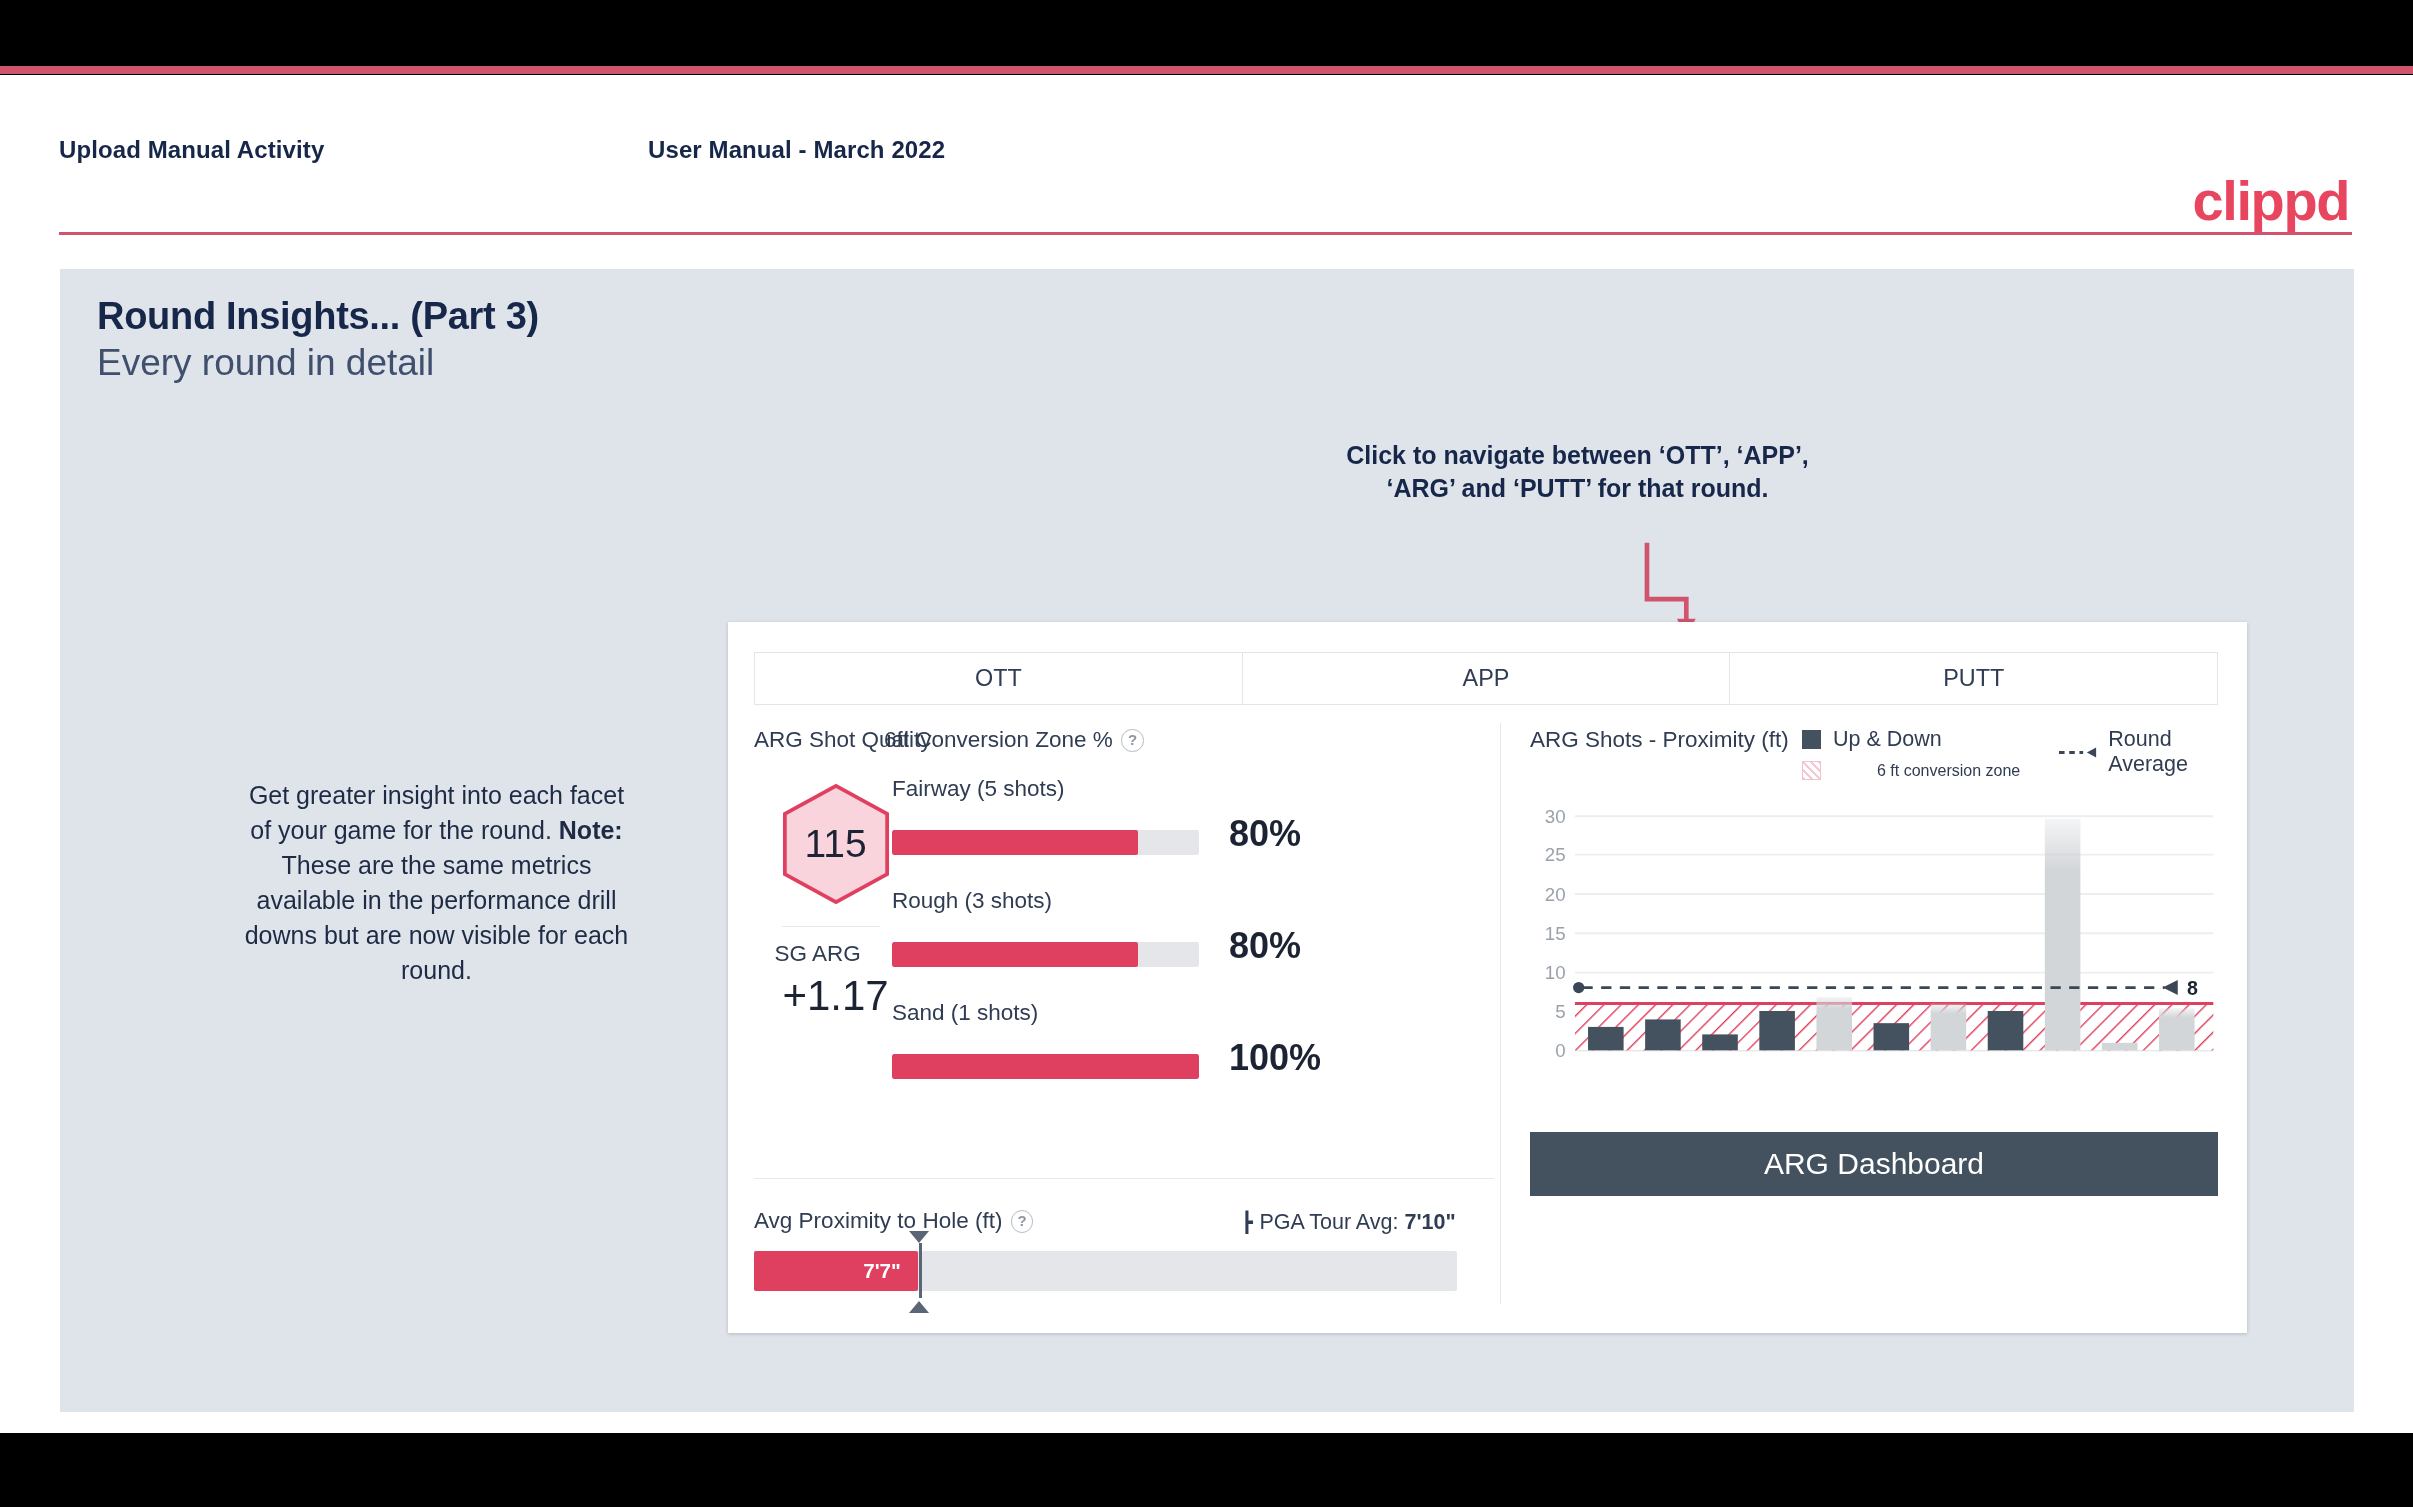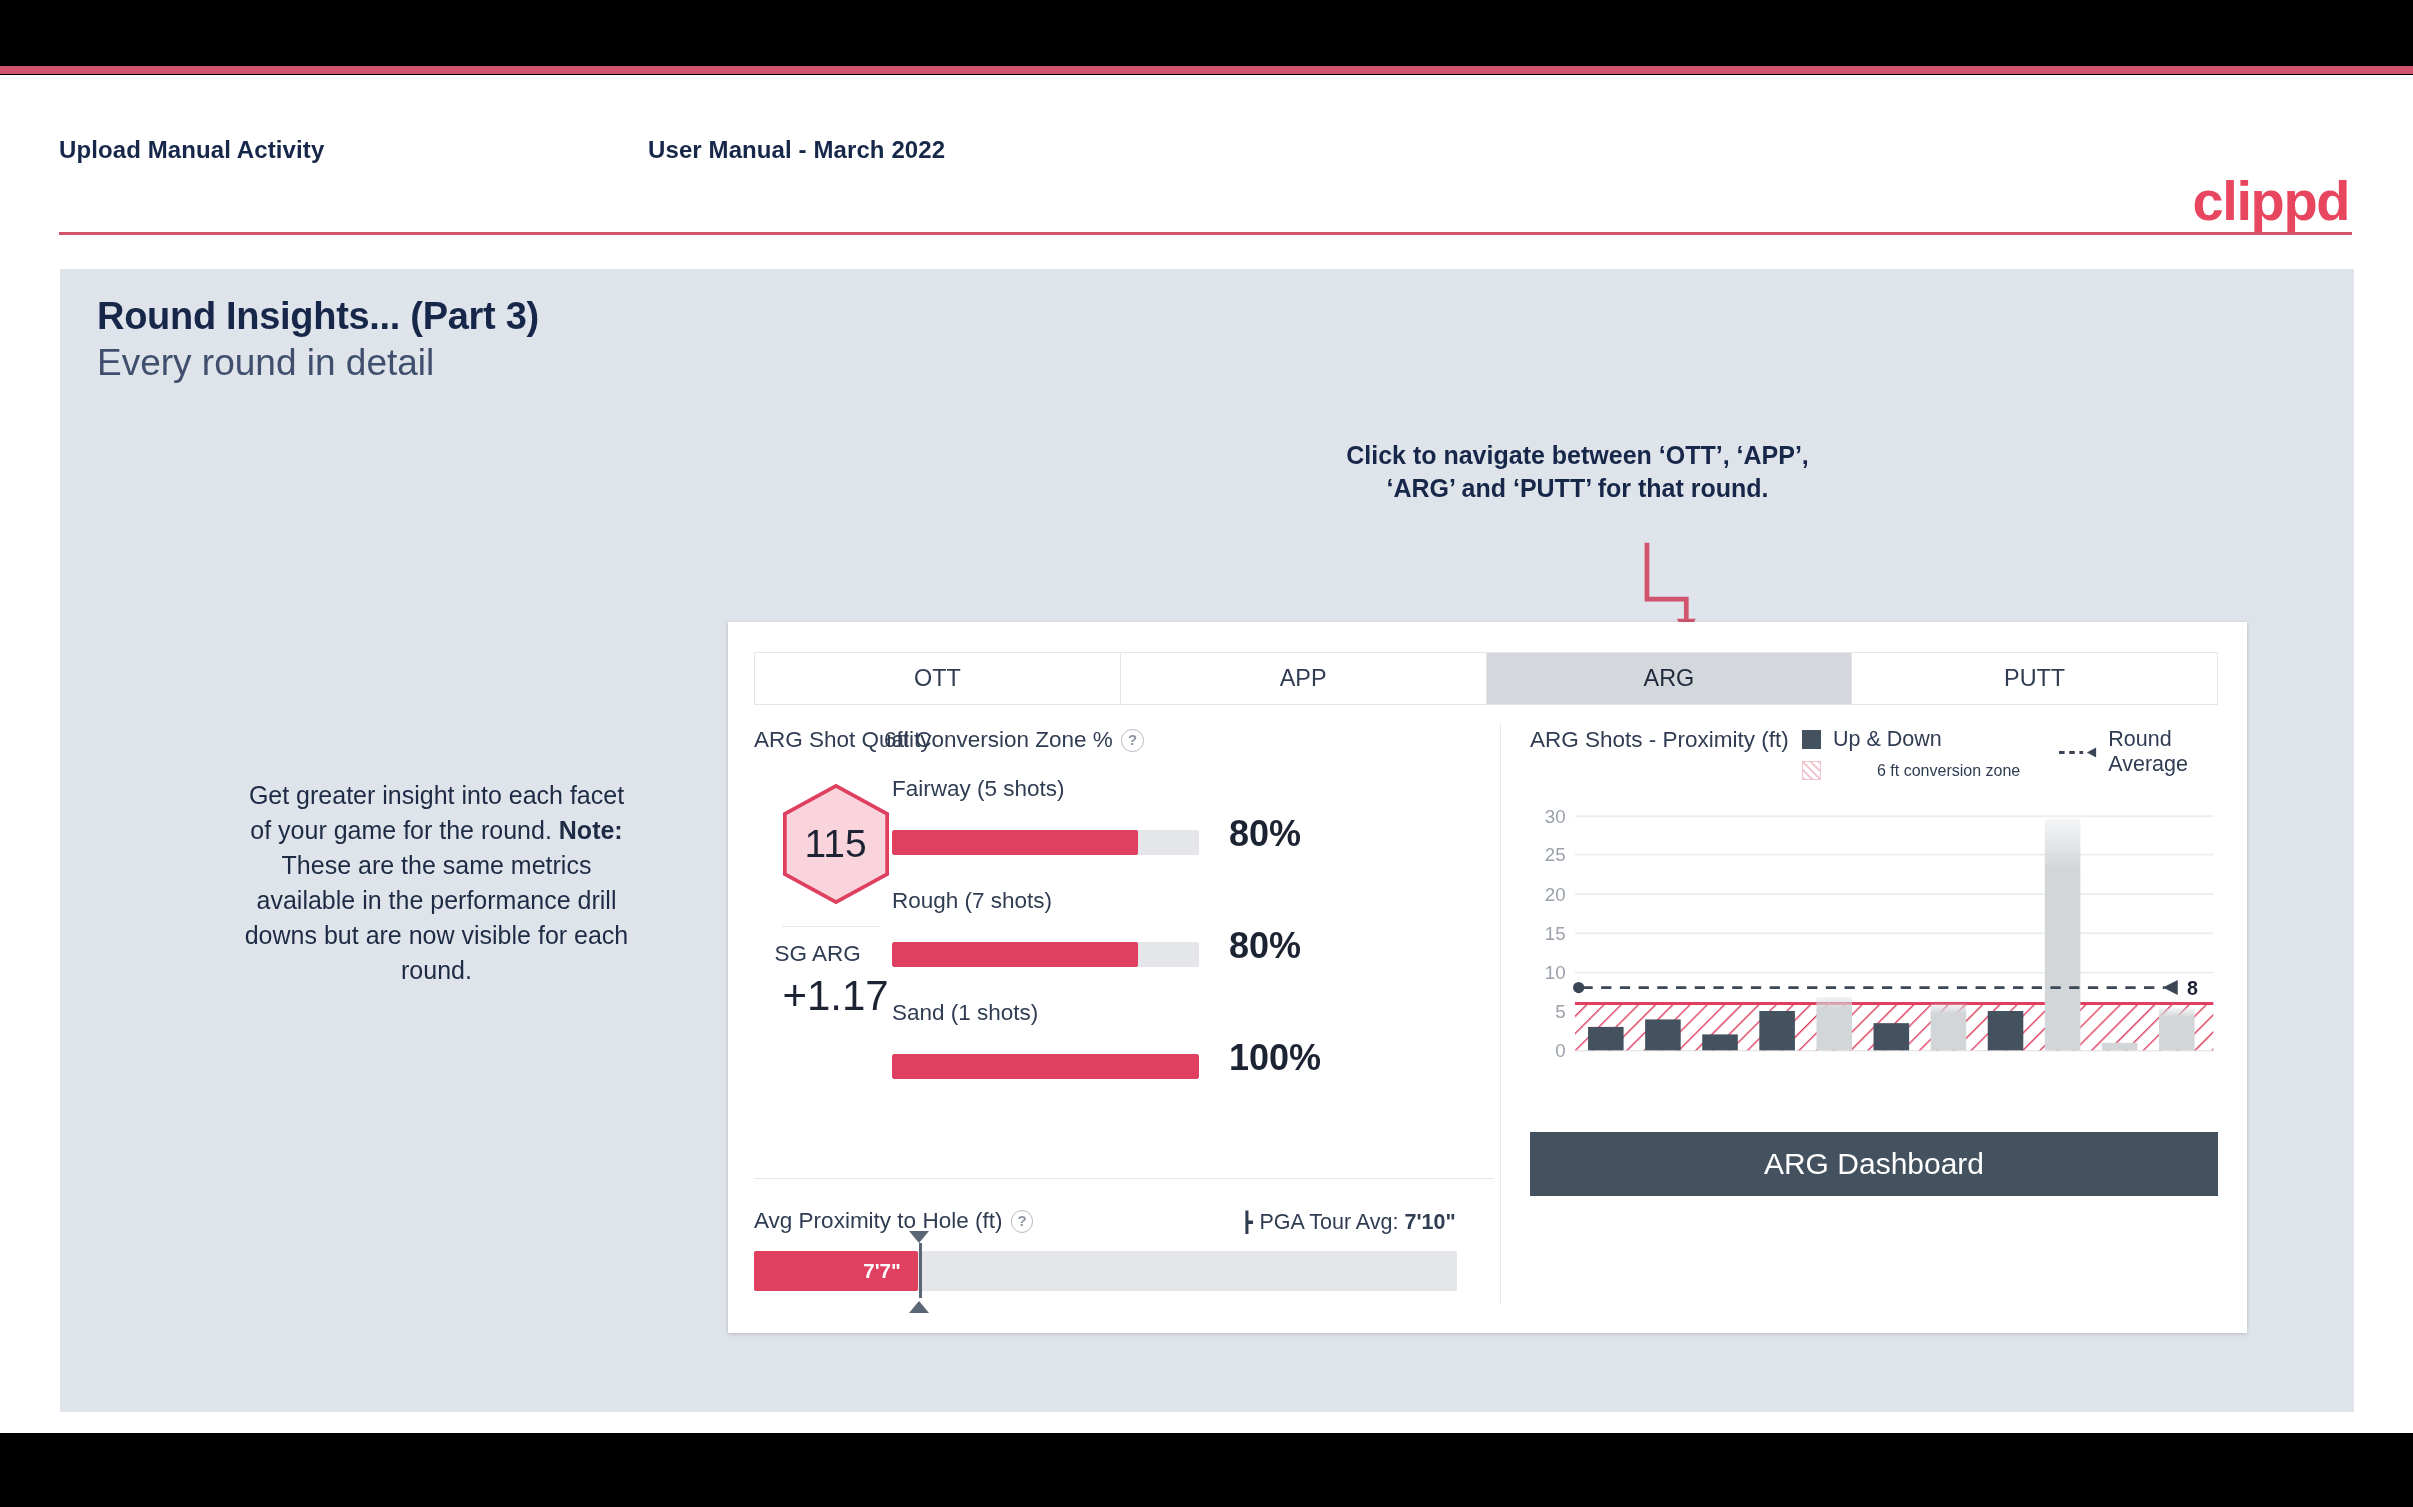--- a/index.html
+++ b/index.html
@@ -204,21 +204,20 @@
         <span>Get greater insight into each facet of your game for the round. </span><b>Note:</b><span> These are the same metrics available in the performance drill downs but are now visible for each round.</span>
       </div>
 
     </div>
 
     <div class="card">
 
       <div class="tabs">
         <div class="tab">OTT</div>
         <div class="tab">APP</div>
-        <div class="tab active">ARG</div>
         <div class="tab">PUTT</div>
       </div>
 
       <div class="col-left">
 
         <div class="sq-label">ARG Shot Quality</div>
 
         <div class="cz-label">
           <span>6ft Conversion Zone %</span><span class="help">?</span>
         </div>
@@ -239,21 +238,21 @@
           <div class="bar-title">Fairway (5 shots)</div>
           <div class="bar-row">
             <div class="bar-track">
               <div class="bar-fill" style="width:80%"></div>
             </div>
             <div class="bar-pct">80%</div>
           </div>
         </div>
 
         <div class="barblock" style="top:161px">
-          <div class="bar-title">Rough (7 shots)</div>
+          <div class="bar-title">Rough (3 shots)</div>
           <div class="bar-row">
             <div class="bar-track">
               <div class="bar-fill" style="width:80%"></div>
             </div>
             <div class="bar-pct">80%</div>
           </div>
         </div>
 
         <div class="barblock" style="top:273px">
           <div class="bar-title">Sand (1 shots)</div>

